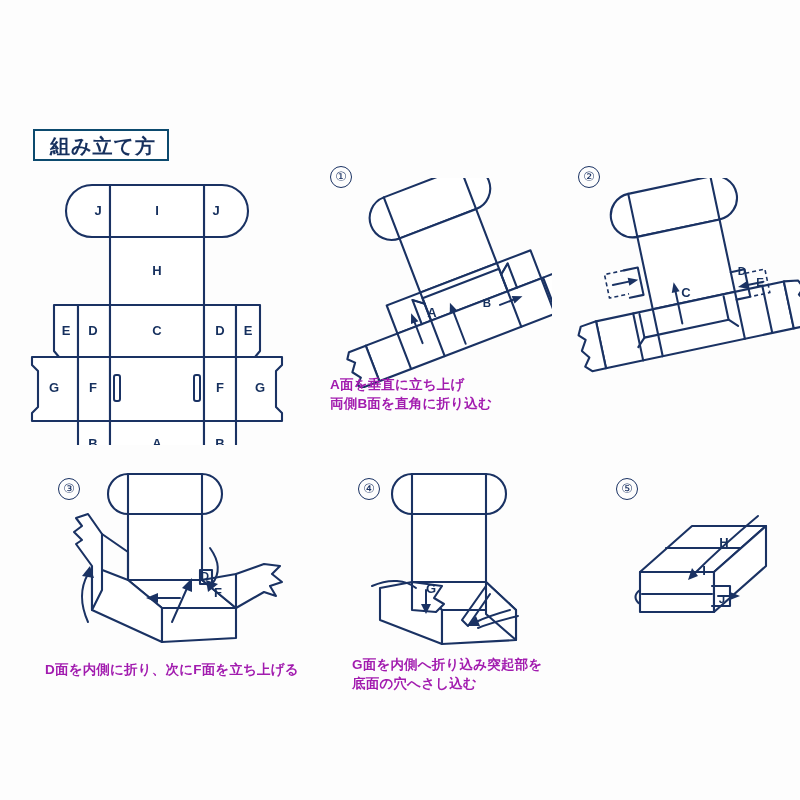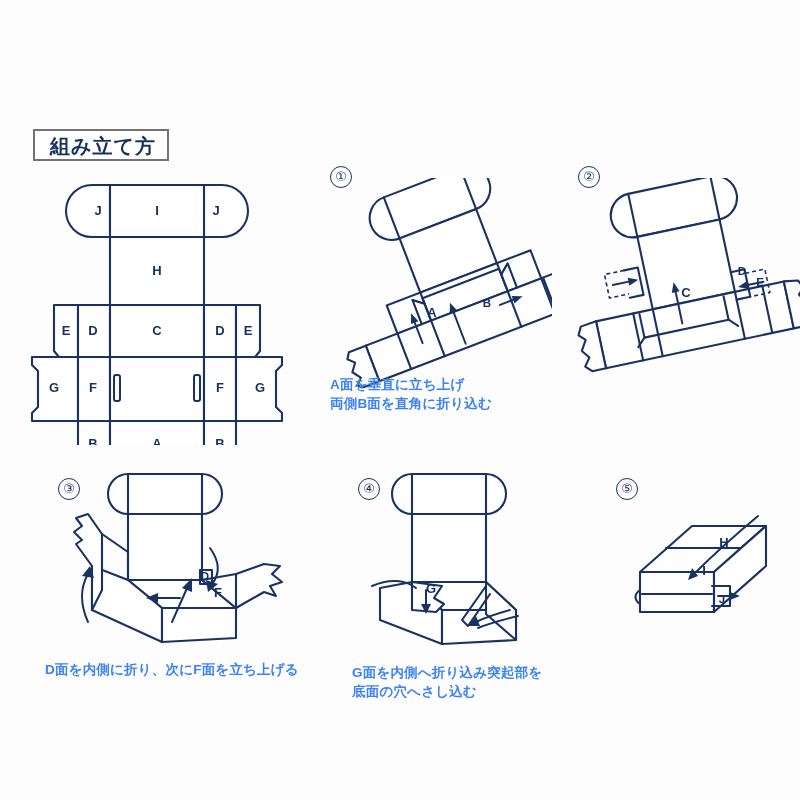--- a/index.html
+++ b/index.html
@@ -18,21 +18,21 @@
   }
   svg { display: block; }
 
   
   .title-box {
     position: absolute;
     left: 33px;
     top: 129px;
     width: 136px;
     height: 32px;
-    border: 2px solid #737373;
+    border: 2px solid #0c4a6e;
     box-sizing: border-box;
     background: #ffffff;
   }
   .title-text {
     position: absolute;
     left: 0; top: 0;
     width: 136px;
     height: 32px;
     line-height: 30px;
     text-align: center;
@@ -54,21 +54,21 @@
     font-size: 13px;
     line-height: 20px;
     text-align: center;
     box-sizing: border-box;
     background: transparent;
   }
 
   
   .caption {
     position: absolute;
-    color: #3b82f6;
+    color: #a21caf;
     font-size: 13.5px;
     font-weight: 700;
     line-height: 19px;
     letter-spacing: 0.2px;
     white-space: pre-line;
   }
 
   
   .ln {
     fill: none;
@@ -324,21 +324,21 @@
     <path class="arw" d="M 22 116 C 40 108 56 110 66 118"></path>
     <path class="arw" d="M 76 120 L 76 136"></path>
     <polygon class="arw-head" points="76,144 71,134 81,134"></polygon>
     <path class="arw" d="M 160 140 C 146 144 134 148 126 152"></path>
     <polygon class="arw-head" points="118,156 130,156 126,146"></polygon>
     <path class="arw" d="M 168 146 C 152 150 138 154 128 158"></path>
 
     <text class="lbl" x="81" y="120">G</text>
   </svg>
 
-  <div class="caption" style="left:352px; top:655px;margin-top:8px;">G面を内側へ折り込み突起部を
+  <div class="caption" style="left:352px; top:655px;">G面を内側へ折り込み突起部を
 底面の穴へさし込む</div>
 
   <div class="step-num" style="left:616px; top:478px;">⑤</div>
 
   <svg width="200" height="160" viewBox="0 0 200 160" style="position:absolute; left:600px; top:500px;">
 
     <path class="face-fill" d="M 40 72 L 92 26 L 166 26 L 114 72 Z"></path>
 
     <path class="face-fill" d="M 40 72 L 114 72 L 114 112 L 40 112 Z"></path>
 

